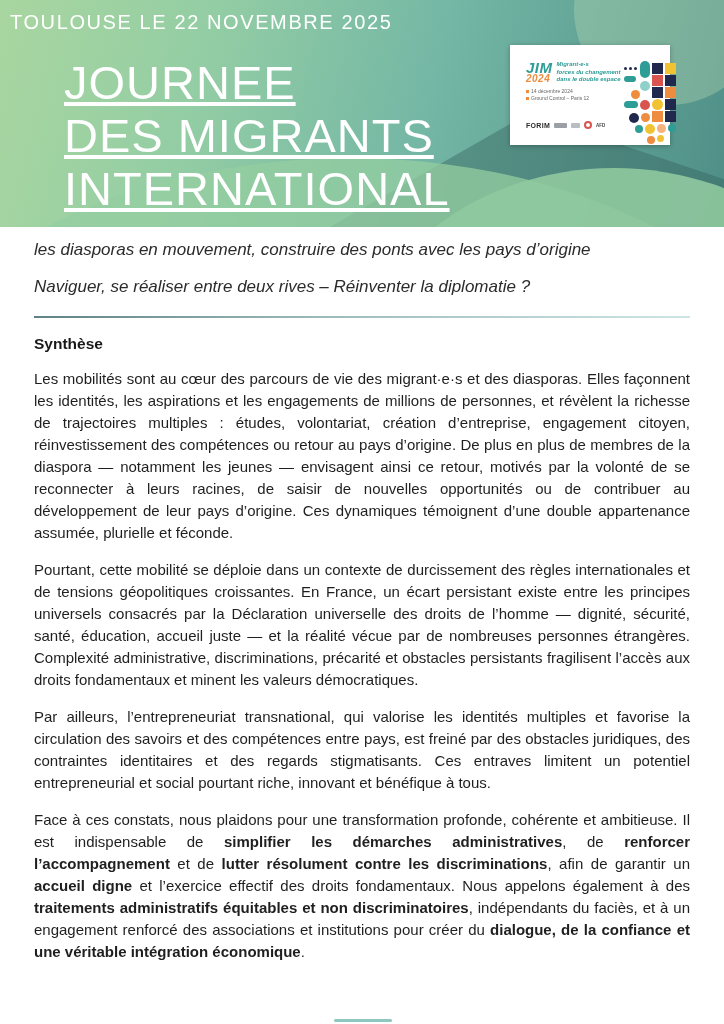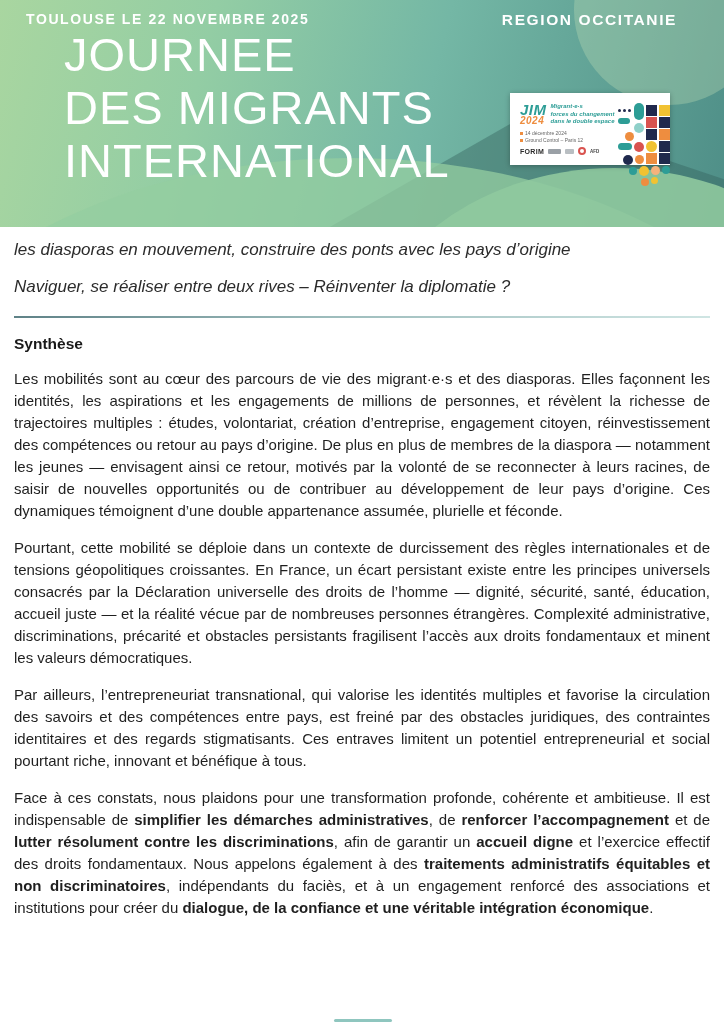--- a/index.html
+++ b/index.html
@@ -33,35 +33,35 @@
     left:-140px;top:158px;
     background:rgba(148,206,160,.75);
   }
   .shape-blob2{
     width:520px;height:430px;border-radius:50%;
     right:-150px;top:168px;
     background:rgba(143,201,158,.9);
   }
   .banner-dateline{
     position:absolute;top:11px;left:10px;color:#fff;
-    font-size:14px;font-weight:700;letter-spacing:1.6px;margin-left:16px;
+    font-size:20px;font-weight:400;letter-spacing:1.6px;
   }
   .banner-region{
     position:absolute;top:11px;right:47px;color:#fff;
     font-size:15.5px;font-weight:700;letter-spacing:1.6px;
   }
   .banner-title{
-    position:absolute;left:64px;top:28px;color:#fff;
-    font-size:47px;line-height:53px;font-weight:300;letter-spacing:1px;
+    position:absolute;left:64px;top:56px;color:#fff;
+    font-size:47px;line-height:53px;font-weight:300;letter-spacing:1px;text-decoration:underline;
   }
   
   .poster{
-    position:absolute;left:510px;top:45px;width:160px;height:72px;
+    position:absolute;left:510px;top:45px;width:160px;height:100px;
     background:#fff;box-shadow:0 1px 5px rgba(0,0,0,.28);
-    display:flex;padding:10px;box-sizing:border-box;margin-top:48px;
+    display:flex;padding:16px;box-sizing:border-box;
   }
   .poster-left{width:96px;display:flex;flex-direction:column;position:relative;}
   .jim-row{display:flex;gap:4px;align-items:flex-start;}
   .jim-logo{
     color:var(--poster-teal,#2d9d96);font-weight:800;font-style:italic;
     font-size:15px;line-height:13px;letter-spacing:.5px;
   }
   .jim-year{
     color:var(--poster-orange,#ee8d3f);font-weight:800;font-style:italic;
     font-size:10px;line-height:10px;letter-spacing:.5px;
@@ -74,21 +74,21 @@
   .logo-strip{margin-top:auto;display:flex;align-items:center;gap:4px;}
   .forim-logo{font-size:7px;font-weight:800;color:#2b2b2b;letter-spacing:.3px;}
   .grey-logo{width:13px;height:5px;background:#9aa0a6;border-radius:1px;}
   .grey-logo.short{width:9px;background:#b9bec2;}
   .afd-ring{width:8px;height:8px;border:2px solid var(--poster-red,#d9534f);
     border-radius:50%;box-sizing:border-box;}
   .afd-label{font-size:4.5px;font-weight:700;color:#444;}
   .poster-mosaic{position:relative;flex:1;margin-left:2px;}
   .poster-mosaic i{position:absolute;display:block;}
   
-  .content{padding:0 14px;}
+  .content{padding:0 34px;}
   .intro-line{
     font-style:italic;font-size:17px;line-height:21px;color:#2b2b2b;
     margin:12px 0 0;
   }
   .intro-line.second{margin-top:16px;}
   .divider{
     height:2px;margin-top:19px;border:0;
     background:linear-gradient(90deg,
       var(--divider-start,#5f8287) 0%,#9dbcbc 45%,
       var(--divider-end,#cfe5e3) 100%);
@@ -109,21 +109,20 @@
 
 <div class="page">
 
   <div class="banner">
     <div class="shape shape-top-right-circle"></div>
     <div class="shape shape-wedge"></div>
     <div class="shape shape-blob"></div>
     <div class="shape shape-blob2"></div>
 
     <div class="banner-dateline">TOULOUSE LE 22 NOVEMBRE 2025</div>
-    <div class="banner-region">REGION OCCITANIE</div>
 
     <div class="banner-title">
       <div>JOURNEE</div>
       <div>DES MIGRANTS</div>
       <div>INTERNATIONAL</div>
     </div>
 
     <div class="poster">
       <div class="poster-left">
         <div class="jim-row">

